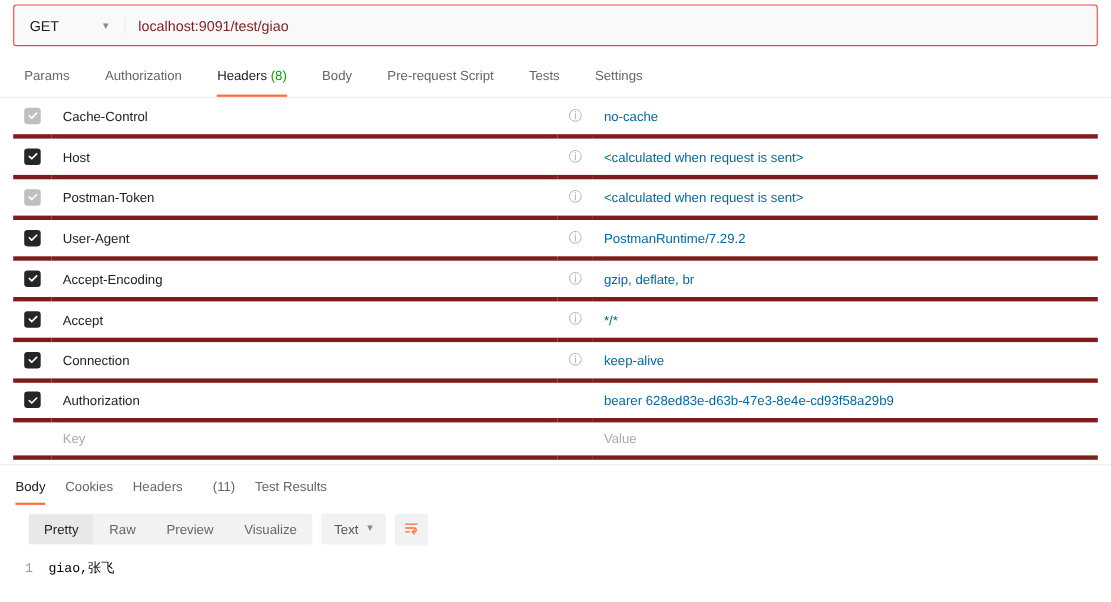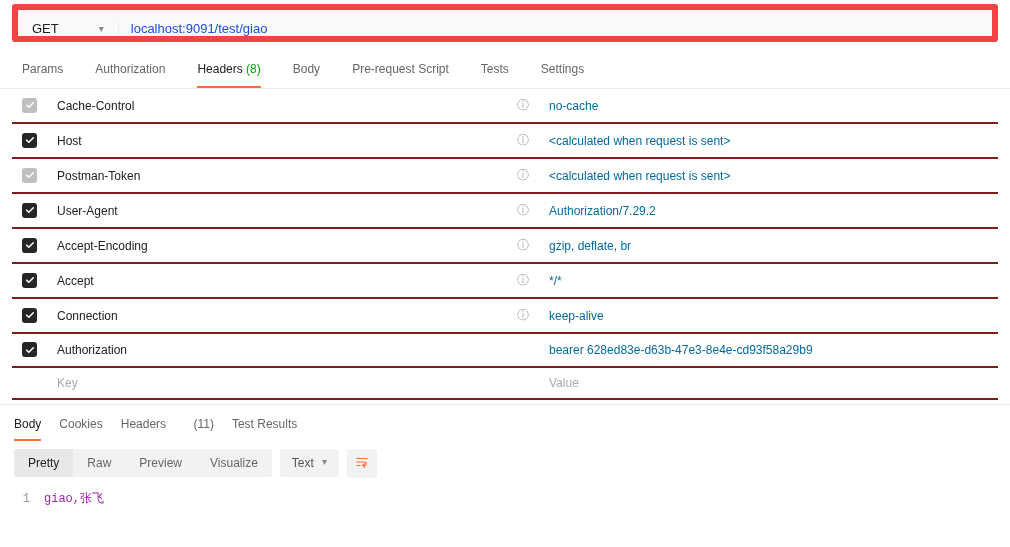--- a/index.html
+++ b/index.html
@@ -1,58 +1,58 @@
 <!DOCTYPE html>
 <html><head>
 <meta charset="utf-8">
 <style>
 * { box-sizing: border-box; margin: 0; padding: 0; }
 body { font-family: -apple-system, BlinkMacSystemFont, "Segoe UI", Arial, sans-serif; font-size: 12px; color: #212121; background: #fff; width: 1010px; }
-.req-bar { display: flex; align-items: flex-end; background: #f9f9f9; border-bottom: 1px solid #ededed; height: 38px; margin: 0 12px; border: 6px solid #ef4444; border-radius: 3px; }
+.req-bar { display: flex; align-items: center; background: #f9f9f9; border-bottom: 1px solid #ededed; height: 38px; margin: 0 12px; border: 1px solid #ef4444; border-radius: 3px; }
 .method { display: flex; align-items: center; gap: 40px; padding: 0 14px; border-right: 1px solid #ededed; font-size: 13px; color: #212121; cursor: pointer; }
 .method .chev { color: #888; font-size: 10px; }
-.url { flex: 1; display: flex; align-items: center; padding: 0 12px; font-size: 13px; color: #1d4ed8; }
+.url { flex: 1; display: flex; align-items: center; padding: 0 12px; font-size: 13px; color: #7f1d1d; }
 
 .tabs { display: flex; gap: 32px; padding: 12px 22px 0 22px; border-bottom: 1px solid #ededed; }
 .tab { padding-bottom: 10px; font-size: 12px; color: #666; cursor: pointer; border-bottom: 2px solid transparent; }
 .tab.active { color: #212121; border-bottom-color: #ff6c37; }
 .tab .count { color: #0a0; }
 
 .hdr-table { width: calc(100% - 24px); margin: 0 12px; border-collapse: collapse; }
-.hdr-table tr { border-bottom: 2px solid #7f1d1d; }
+.hdr-table tr { border-bottom: 4px solid #7f1d1d; }
 .hdr-table td { padding: 8px 10px; font-size: 12px; vertical-align: middle; }
 .cb-cell { width: 30px; text-align: center; }
 .key-cell { width: 460px; color: #212121; }
 .info-cell { width: 22px; color: #aaa; text-align: center; font-size: 12px; }
 .val-cell { color: #0369a1; }
 .ph { color: #aaa; }
 
 .chk { display: inline-flex; width: 15px; height: 15px; border-radius: 3px; align-items: center; justify-content: center; }
 .chk.on { background: #262626; color: #fff; }
 .chk.off { background: #bfbfbf; color: #fff; }
 .chk svg { width: 10px; height: 10px; }
 
 .resp-tabs { display: flex; gap: 18px; padding: 12px 14px 0 14px; border-top: 1px solid #ededed; margin-top: 4px; }
 .rtab { padding-bottom: 8px; font-size: 12px; color: #666; cursor: pointer; border-bottom: 2px solid transparent; }
 .rtab.active { color: #212121; border-bottom-color: #ff6c37; }
 .rtab .count { color: #666; margin-left: 24px; }
 
-.resp-toolbar { display: flex; gap: 8px; align-items: center; padding: 8px 14px; }
+.resp-toolbar { display: flex; gap: 8px; align-items: center; padding: 8px 26px; }
 .segment { display: flex; background: #f2f2f2; border-radius: 3px; overflow: hidden; }
 .segbtn { padding: 7px 14px; font-size: 12px; color: #666; cursor: pointer; }
 .segbtn.active { background: #e8e8e8; color: #212121; }
 .sel { display: flex; gap: 8px; background: #f2f2f2; border-radius: 3px; padding: 7px 12px; font-size: 12px; color: #555; cursor: pointer; }
 .sel .chev { font-size: 10px; color: #888; }
 .wrapbtn { background: #f2f2f2; border-radius: 3px; padding: 6px 8px; cursor: pointer; color: #ff6c37; }
 .wrapbtn svg { width: 14px; height: 14px; }
 
 .body-view { padding: 4px 14px; }
 .line { display: flex; align-items: baseline; gap: 14px; font-family: Consolas, "Courier New", monospace; font-size: 12px; }
 .lineno { color: #9a9a9a; width: 16px; text-align: right; }
-.linetxt { color: #a21caf; }
+.linetxt { color: #000000; }
 </style>
 </head>
 <body>
 
 <div style="padding:4px 0 8px 0;">
 <div class="req-bar">
   <div class="method">
     <span>GET</span>
     <span class="chev">▾</span>
   </div>
@@ -108,21 +108,21 @@
         <td class="val-cell">&lt;calculated when request is sent&gt;</td>
       </tr>
       <tr>
         <td class="cb-cell"><span class="chk on">
             <svg viewBox="0 0 12 12">
               <path d="M2 6.2 4.6 8.8 10 3.4" stroke="#fff" stroke-width="1.8" fill="none" stroke-linecap="round" stroke-linejoin="round"></path>
             </svg>
           </span></td>
         <td class="key-cell">User-Agent</td>
         <td class="info-cell"><span>ⓘ</span></td>
-        <td class="val-cell">Authorization/7.29.2</td>
+        <td class="val-cell">PostmanRuntime/7.29.2</td>
       </tr>
       <tr>
         <td class="cb-cell"><span class="chk on">
             <svg viewBox="0 0 12 12">
               <path d="M2 6.2 4.6 8.8 10 3.4" stroke="#fff" stroke-width="1.8" fill="none" stroke-linecap="round" stroke-linejoin="round"></path>
             </svg>
           </span></td>
         <td class="key-cell">Accept-Encoding</td>
         <td class="info-cell"><span>ⓘ</span></td>
         <td class="val-cell">gzip, deflate, br</td>

